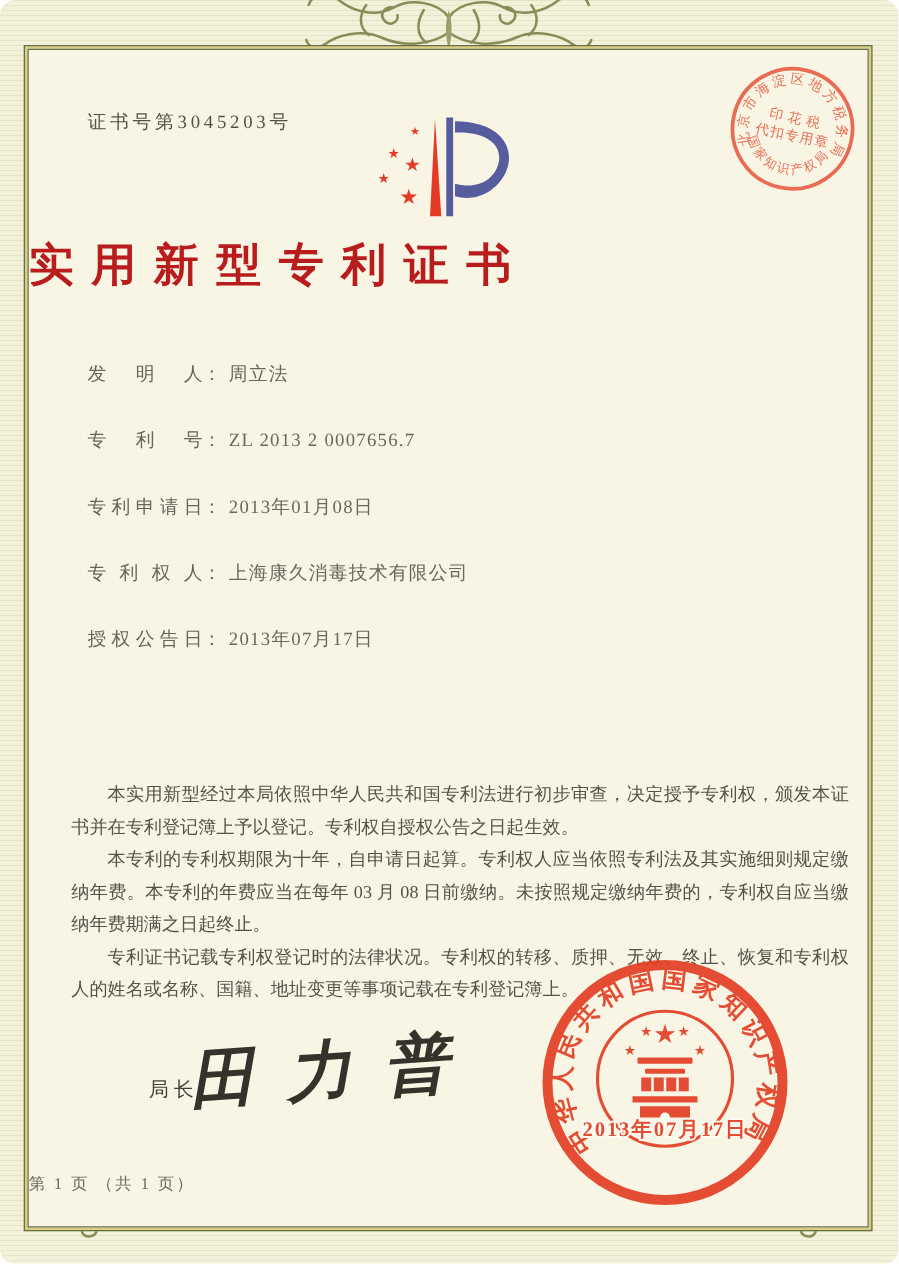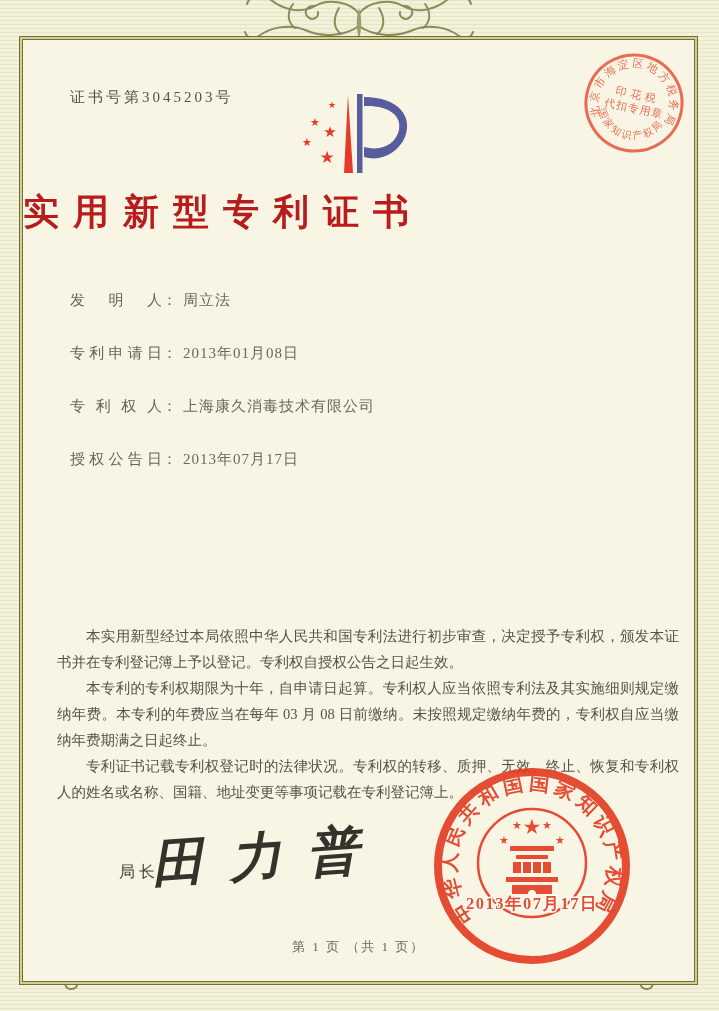--- a/index.html
+++ b/index.html
@@ -6,20 +6,21 @@
   body{
     width:719px;height:1011px;position:relative;overflow:hidden;
     font-family:"Liberation Serif","DejaVu Serif",serif;
   }
   .paper{
     position:absolute;inset:0;
     background-color:#f3f1da;
     background-image:repeating-linear-gradient(180deg,
       rgba(174,189,132,.22) 0px, rgba(174,189,132,.22) 1px,
       rgba(255,255,255,0) 1px, rgba(255,255,255,0) 4px);
+    border-radius:12px;
   }
   .ornaments{position:absolute;inset:0;pointer-events:none;}
   .frame{
     position:absolute;left:19px;top:36px;width:679px;height:949px;
     background:#d9cc83;border:1px solid #66714c;padding:2px;box-sizing:border-box;
   }
   .frame-inner{
     position:relative;width:100%;height:100%;box-sizing:border-box;
     border:1px solid #66714c;background:rgba(253,252,244,.86);
   }
@@ -46,21 +47,21 @@
   .director{position:absolute;left:96px;top:822px;font-size:16px;
     letter-spacing:4px;color:#45413a;text-align:center;}
   .signature{
     position:absolute;left:128px;top:782px;
     font-size:52px;font-weight:700;font-style:italic;letter-spacing:26px;
     color:#33322b;transform:rotate(-4deg);white-space:nowrap;
   }
   .seal{position:absolute;left:401px;top:726px;width:216px;height:206px;opacity:.9;}
   .tax-stamp{position:absolute;left:558px;top:10px;width:106px;height:106px;opacity:.85;}
   .page-footer{
-    position:absolute;left:0;top:898px;width:100%;text-align:center;
+    position:absolute;left:0;top:898px;width:100%;text-align:left;
     font-size:13px;letter-spacing:2px;color:#6a675e;
   }
   .orn-stroke{fill:none;stroke:#878c58;stroke-width:2;stroke-linecap:round;}
   .orn-fill{fill:#99a06b;stroke:none;}
 </style>
 </head>
 <body>
 
 <div class="paper">
 
@@ -106,20 +107,23 @@
         <polygon points="45,2 50,80 41,80" fill="#e63a28"></polygon>
         <rect x="54" y="1" width="5.5" height="79" fill="#575c9e"></rect>
         <path d="M61,4 C96,4 110,24 102,44 C95,60 78,69 61,64 L61,54 C80,59 93,50 96,37 C99,22 85,12 61,13 Z" fill="#575c9e"></path>
       </svg>
 
       <div class="doc-title">实用新型专利证书</div>
 
       <div class="fields">
         <div class="field-row">
           <span class="field-label">发明人</span><span class="field-colon">：</span><span class="field-value">周立法</span>
+        </div>
+        <div class="field-row">
+          <span class="field-label">专利号</span><span class="field-colon">：</span><span class="field-value">ZL 2013 2 0007656.7</span>
         </div>
         <div class="field-row">
           <span class="field-label">专利申请日</span><span class="field-colon">：</span><span class="field-value">2013年01月08日</span>
         </div>
         <div class="field-row">
           <span class="field-label">专利权人</span><span class="field-colon">：</span><span class="field-value">上海康久消毒技术有限公司</span>
         </div>
         <div class="field-row">
           <span class="field-label">授权公告日</span><span class="field-colon">：</span><span class="field-value">2013年07月17日</span>
         </div>

